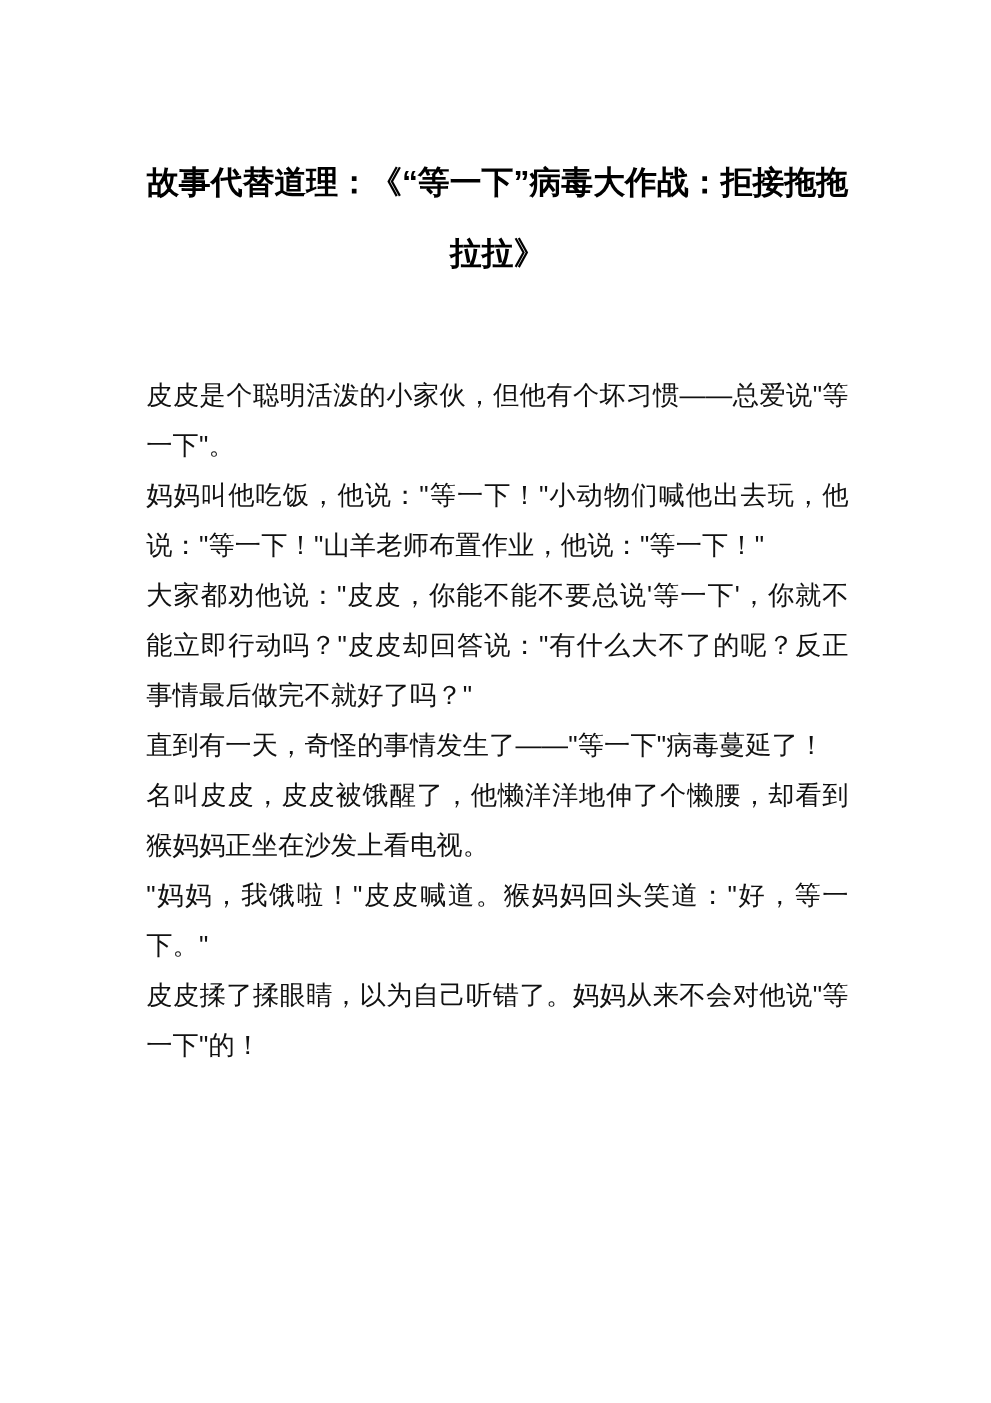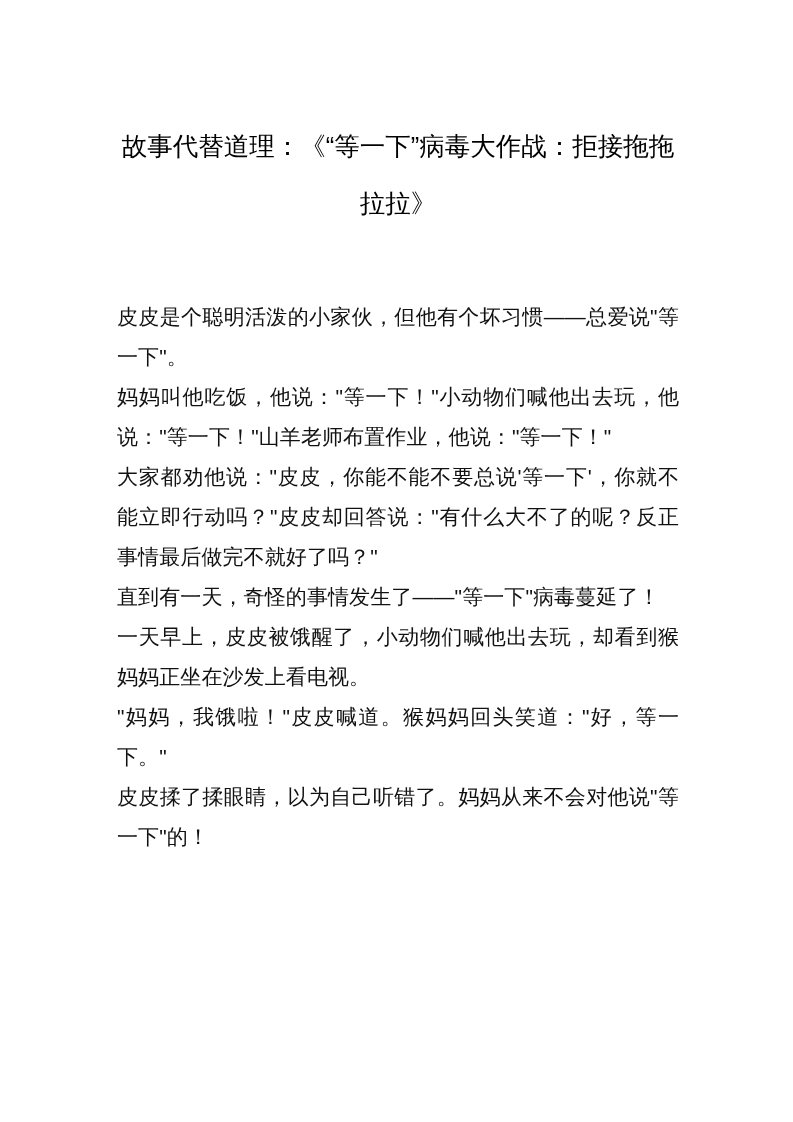--- a/index.html
+++ b/index.html
@@ -30,21 +30,21 @@
     left: 117px;
     top: 0;
     width: 562px;
   }
 
   
   .doc-title {
     margin: 0;
     padding-top: 118px;
     font-size: 25.5px;
-    font-weight: 400;
+    font-weight: 700;
     line-height: 2.22;
     text-align: center;
     letter-spacing: 0px;
     color: #000000;
     word-break: break-all;
   }
 
   
   .body-text {
     margin: 0;
@@ -68,19 +68,19 @@
 <div class="page">
   <div class="content">
 
     <h1 class="doc-title">故事代替道理：《“等一下”病毒大作战：拒接拖拖拉拉》</h1>
 
     <div class="body-text">
       <p class="para">皮皮是个聪明活泼的小家伙，但他有个坏习惯——总爱说"等一下"。</p>
       <p class="para">妈妈叫他吃饭，他说："等一下！"小动物们喊他出去玩，他说："等一下！"山羊老师布置作业，他说："等一下！"</p>
       <p class="para">大家都劝他说："皮皮，你能不能不要总说'等一下'，你就不能立即行动吗？"皮皮却回答说："有什么大不了的呢？反正事情最后做完不就好了吗？"</p>
       <p class="para">直到有一天，奇怪的事情发生了——"等一下"病毒蔓延了！</p>
-      <p class="para">一天早上，皮皮被饿醒了，小动物们喊他出去玩，却看到猴妈妈正坐在沙发上看电视。</p>
+      <p class="para">名叫皮皮，皮皮被饿醒了，他懒洋洋地伸了个懒腰，却看到猴妈妈正坐在沙发上看电视。</p>
       <p class="para">"妈妈，我饿啦！"皮皮喊道。猴妈妈回头笑道："好，等一下。"</p>
       <p class="para">皮皮揉了揉眼睛，以为自己听错了。妈妈从来不会对他说"等一下"的！</p>
     </div>
 
   </div>
 </div>
 
 </body></html>

